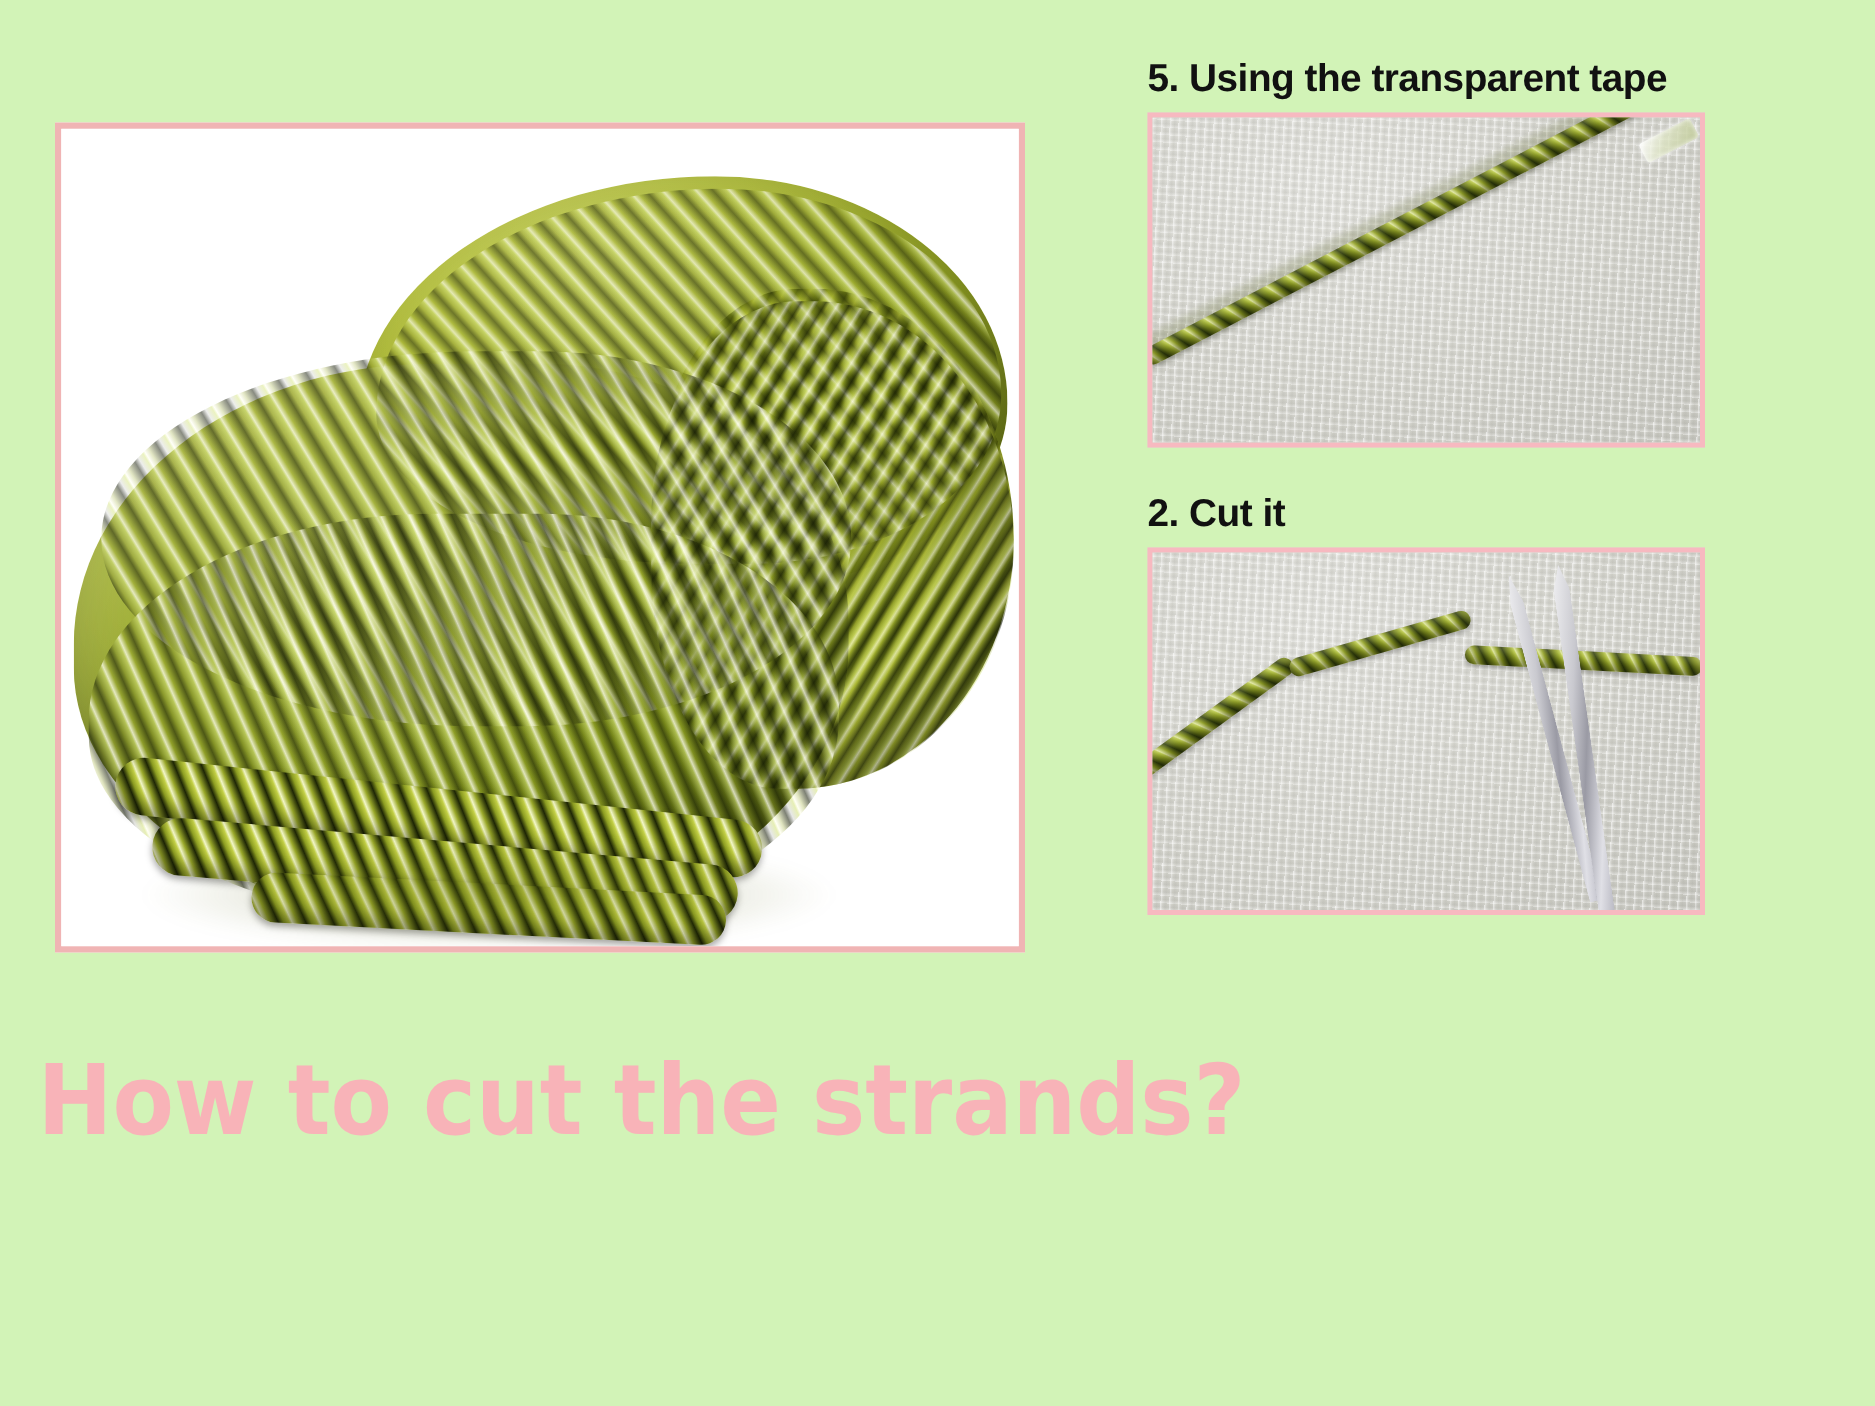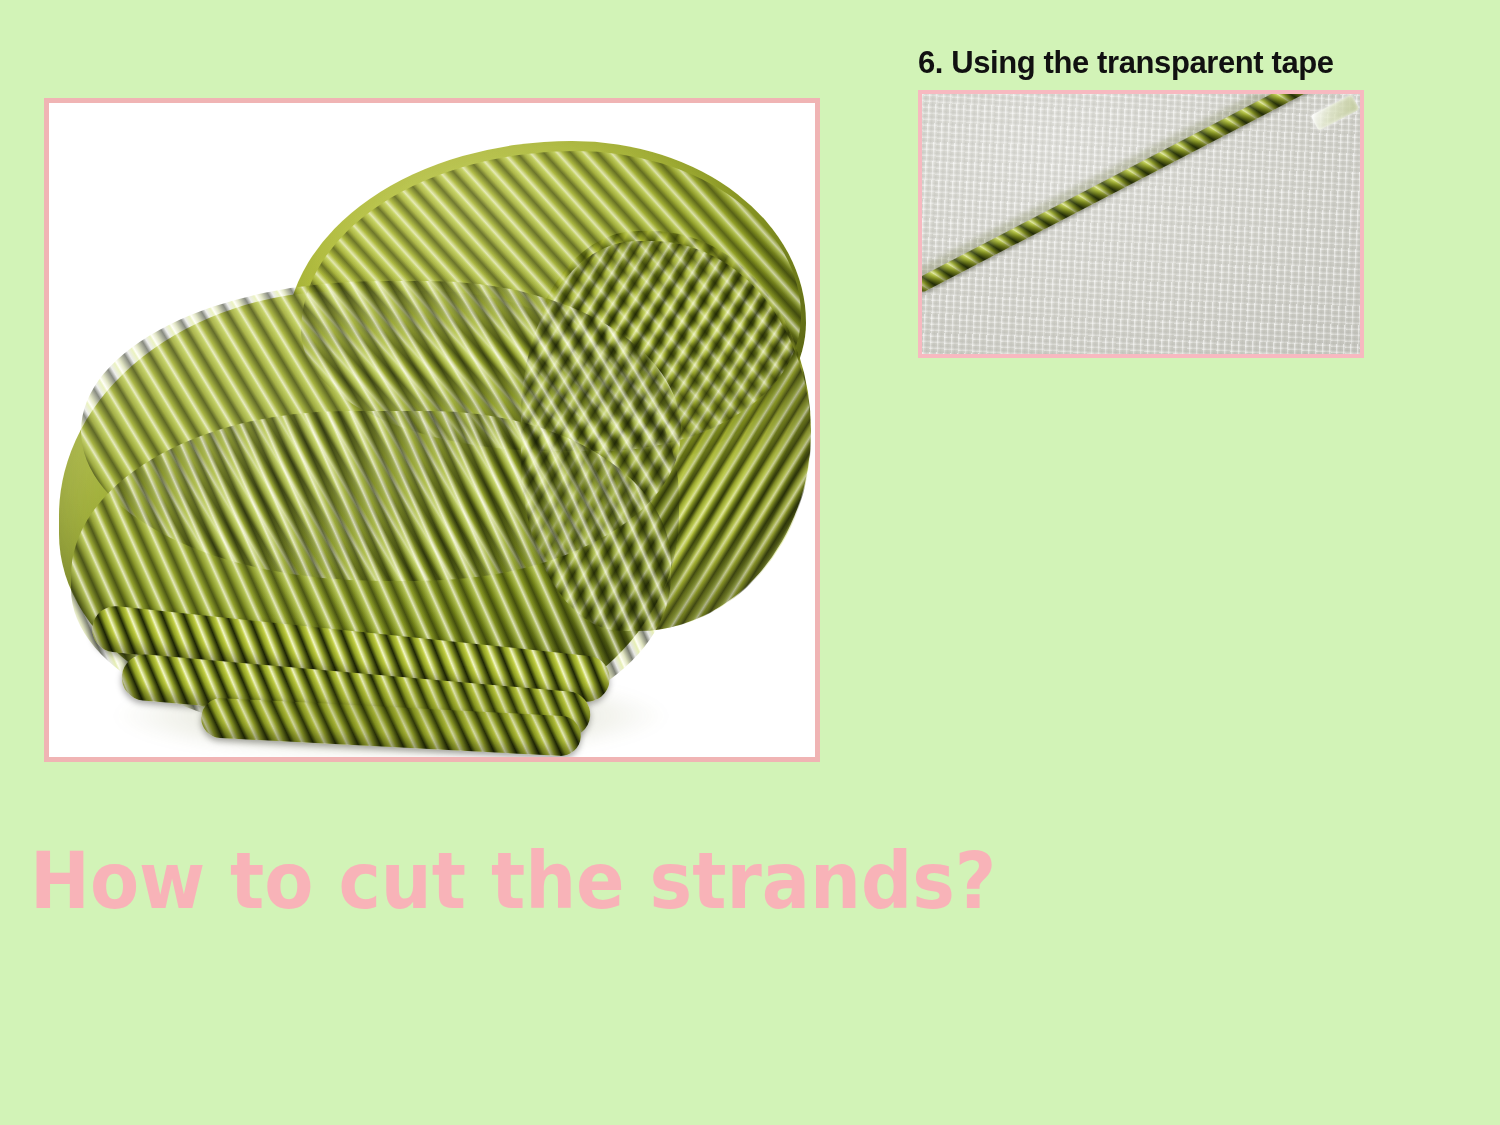--- a/index.html
+++ b/index.html
@@ -272,25 +272,40 @@
       <div class="bundle-shadow"></div>
     </div>
   </div>
 </div>
 
 <div class="headline">How to cut the strands?</div>
 
 <div class="steps">
 
   <div class="step">
-    <div class="step-title">6. Using the transparent tape</div>
+    <div class="step-title">5. Using the transparent tape</div>
     <div class="step-frame" style="margin-top:8px; height:268px;">
       <div class="wall"></div>
 
       <div class="fuzz" style="left:-8px; top:178px; width:460px; height:24px; transform:rotate(-27.5deg); transform-origin:left center;"></div>
       <div class="cord" style="left:-6px; top:186px; width:450px; height:15px; transform:rotate(-27.5deg); transform-origin:left center;"></div>
       <div class="tape-tip" style="left:390px; top:10px; width:46px; height:17px; transform:rotate(-27.5deg);"></div>
     </div>
   </div>
 
+  <div class="step" style="margin-top:34px;">
+    <div class="step-title">2. Cut it</div>
+    <div class="step-frame" style="margin-top:8px; height:294px;">
+      <div class="wall"></div>
+
+      <div class="cord" style="left:-10px; top:168px; width:150px; height:15px; transform:rotate(-36deg); transform-origin:left center;"></div>
+      <div class="cord" style="left:110px; top:86px; width:150px; height:15px; transform:rotate(-16deg); transform-origin:left center;"></div>
+      <div class="cord" style="left:250px; top:74px; width:190px; height:15px; transform:rotate(3deg); transform-origin:left center;"></div>
+
+      <div class="blade" style="left:280px; top:18px; width:11px; height:270px; transform:rotate(-15deg); transform-origin:top center;
+                  clip-path: polygon(45% 0%, 100% 9%, 100% 100%, 0% 100%, 0% 9%);"></div>
+      <div class="blade" style="left:318px; top:10px; width:13px; height:286px; transform:rotate(-8deg); transform-origin:top center;
+                  clip-path: polygon(50% 0%, 100% 7%, 100% 100%, 0% 100%, 0% 7%);"></div>
+    </div>
+  </div>
 
 
 </div>
 
 </body></html>

